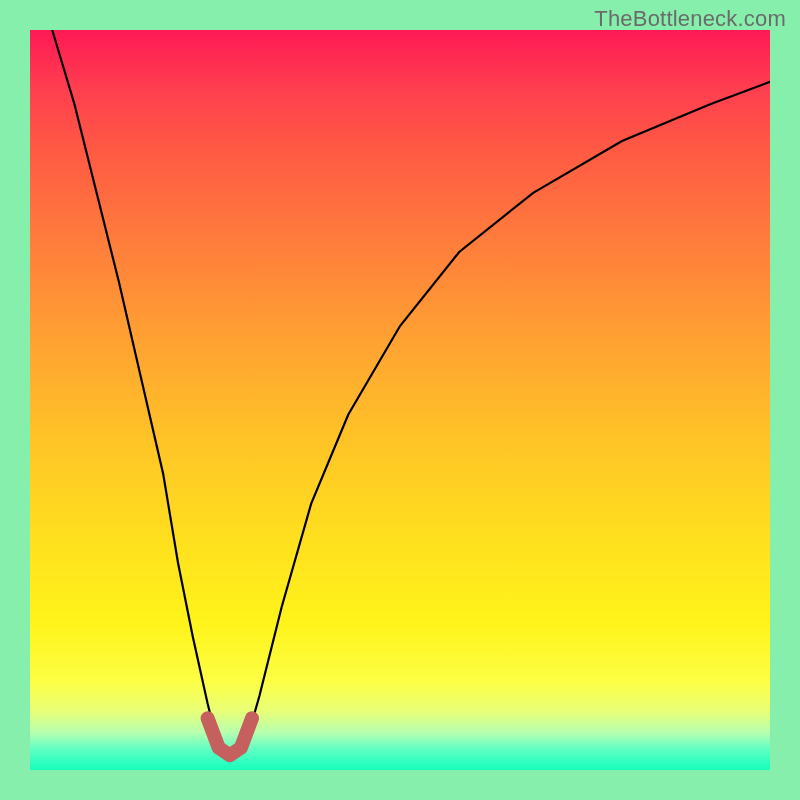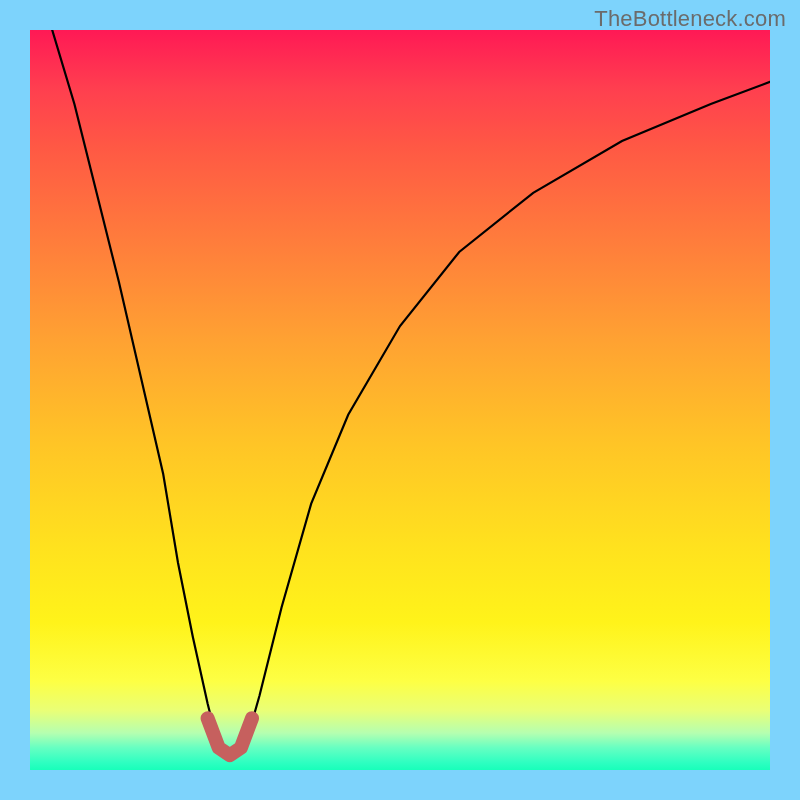--- a/index.html
+++ b/index.html
@@ -1,21 +1,21 @@
 <!DOCTYPE html>
 <html><head>
 <meta charset="utf-8">
 <style>
   * { margin: 0; padding: 0; box-sizing: border-box; }
   html, body { width: 800px; height: 800px; overflow: hidden; background: #000; }
   .frame {
     position: relative;
     width: 800px;
     height: 800px;
-    background: #7dd3fc;
+    background: #86efac;
   }
   .watermark {
     position: absolute;
     top: 6px;
     right: 14px;
     font-family: Arial, Helvetica, sans-serif;
     font-size: 22px;
     color: #6b6b6b;
     font-weight: 400;
     letter-spacing: 0.2px;

